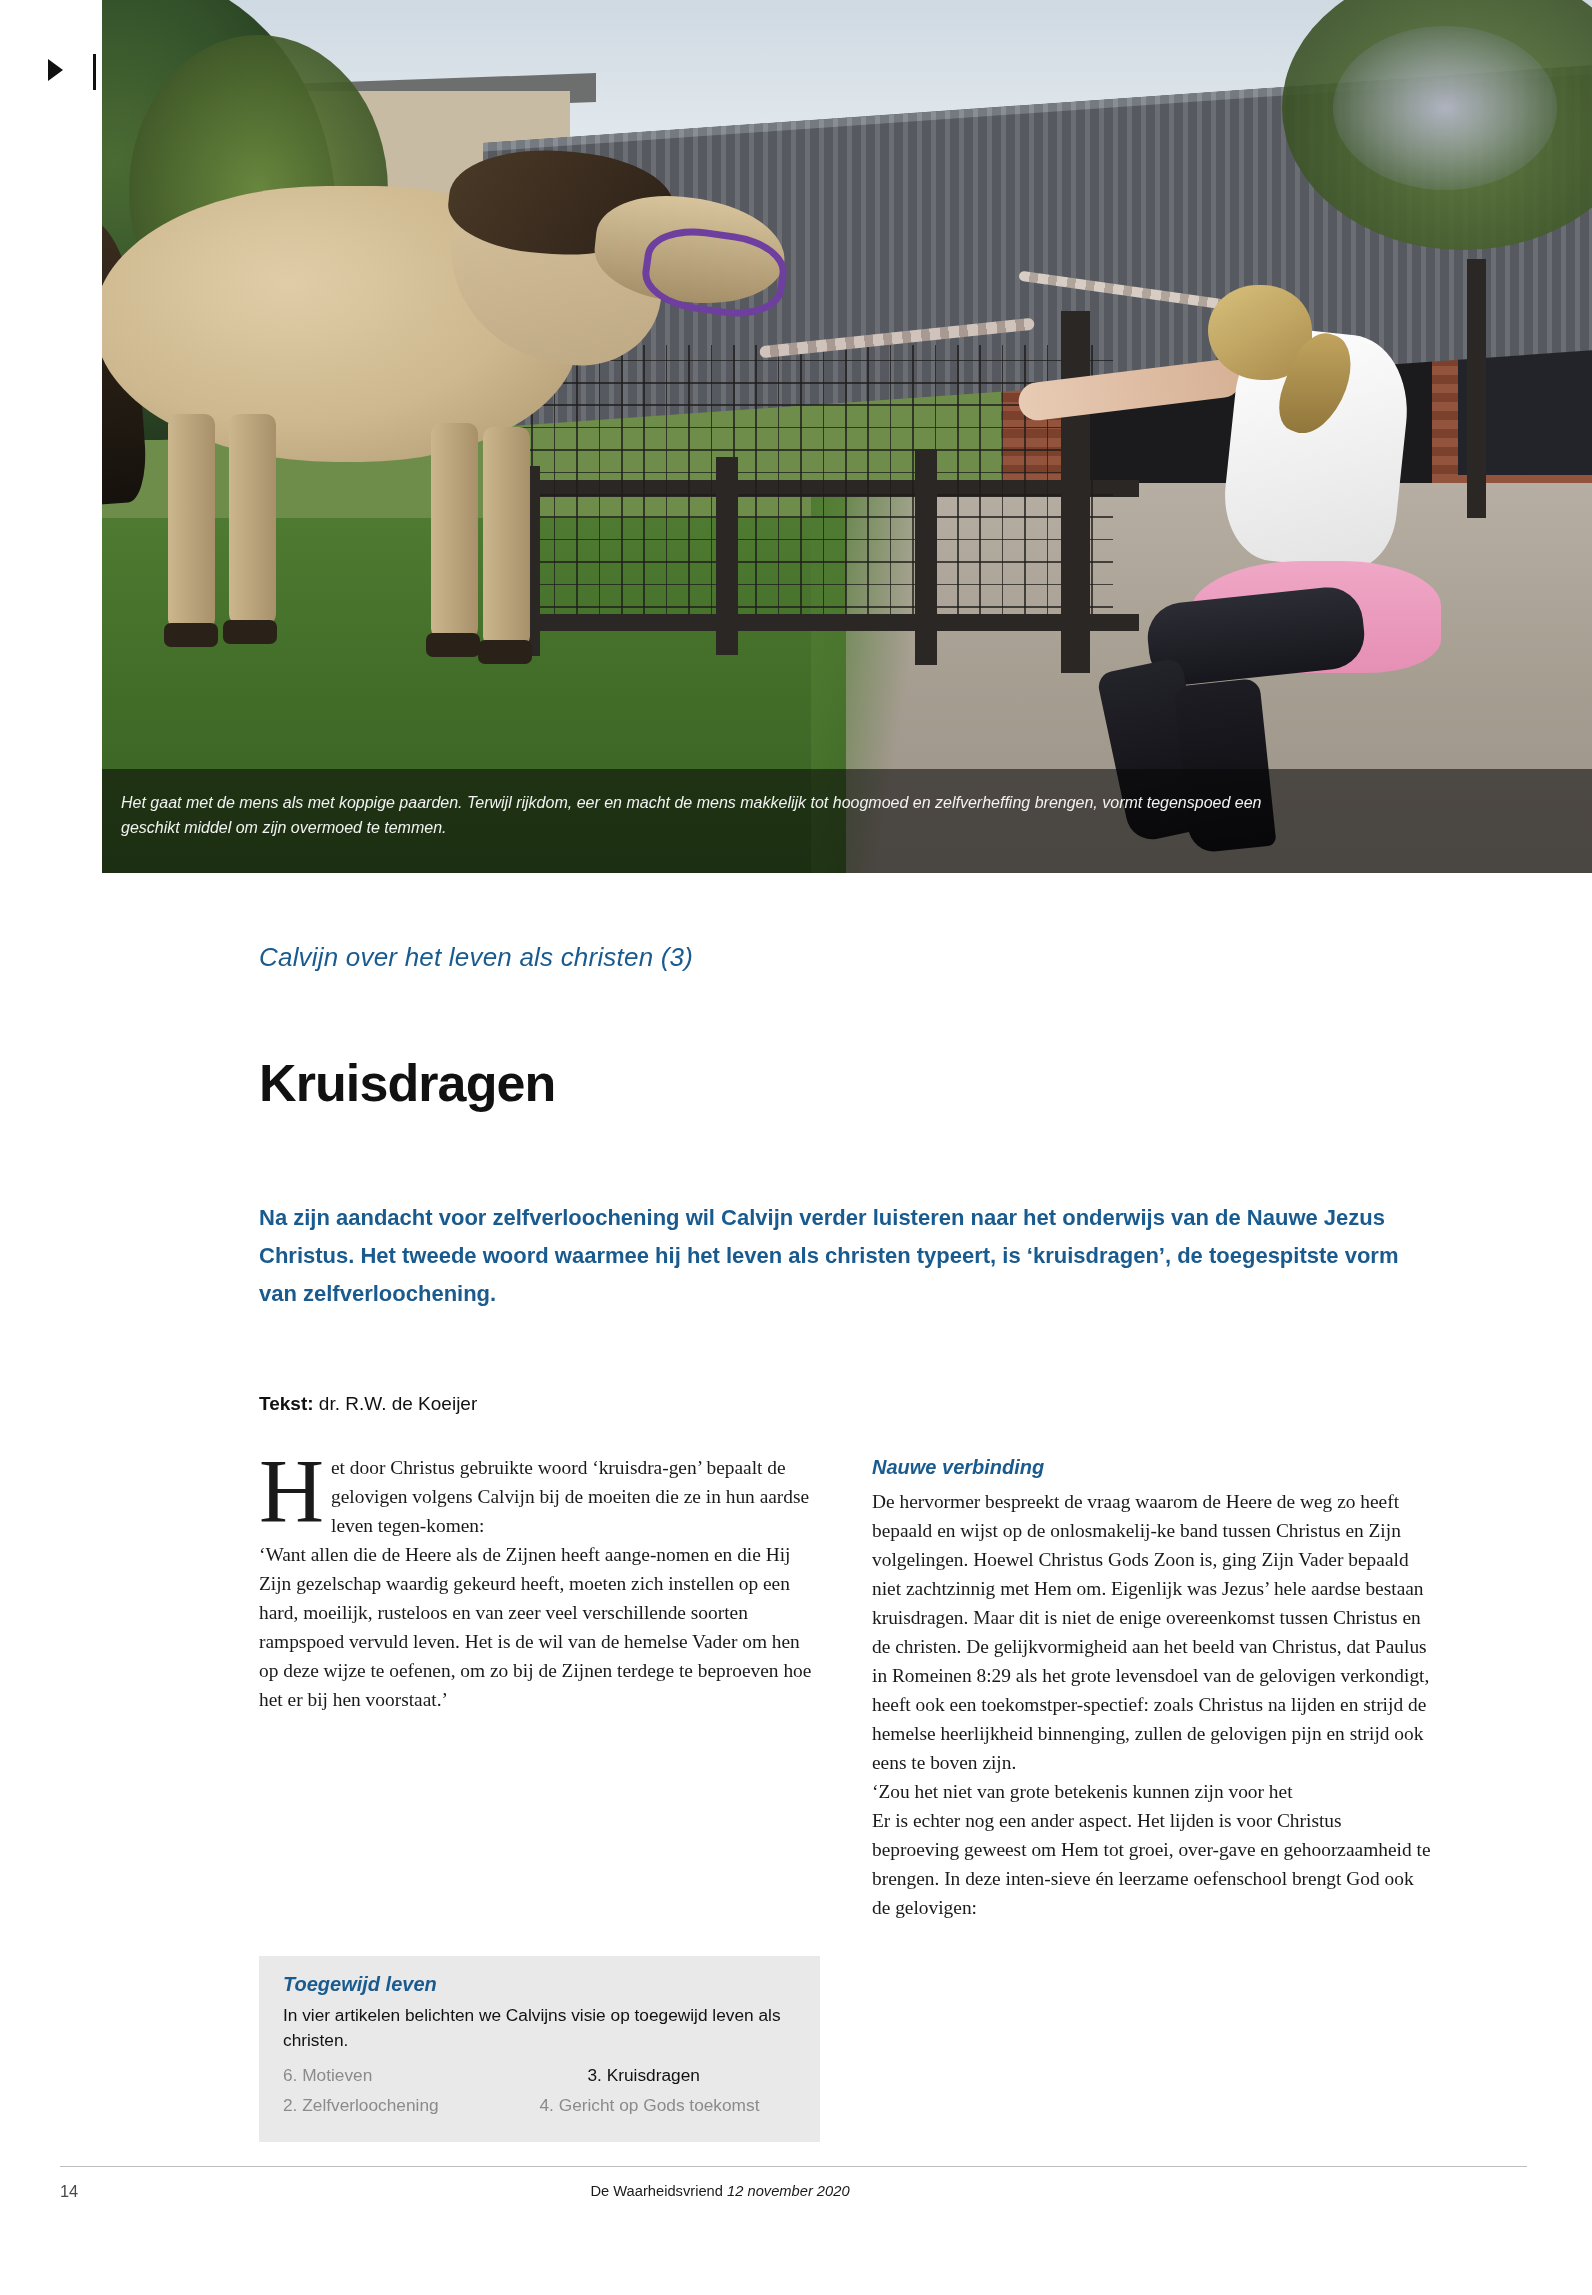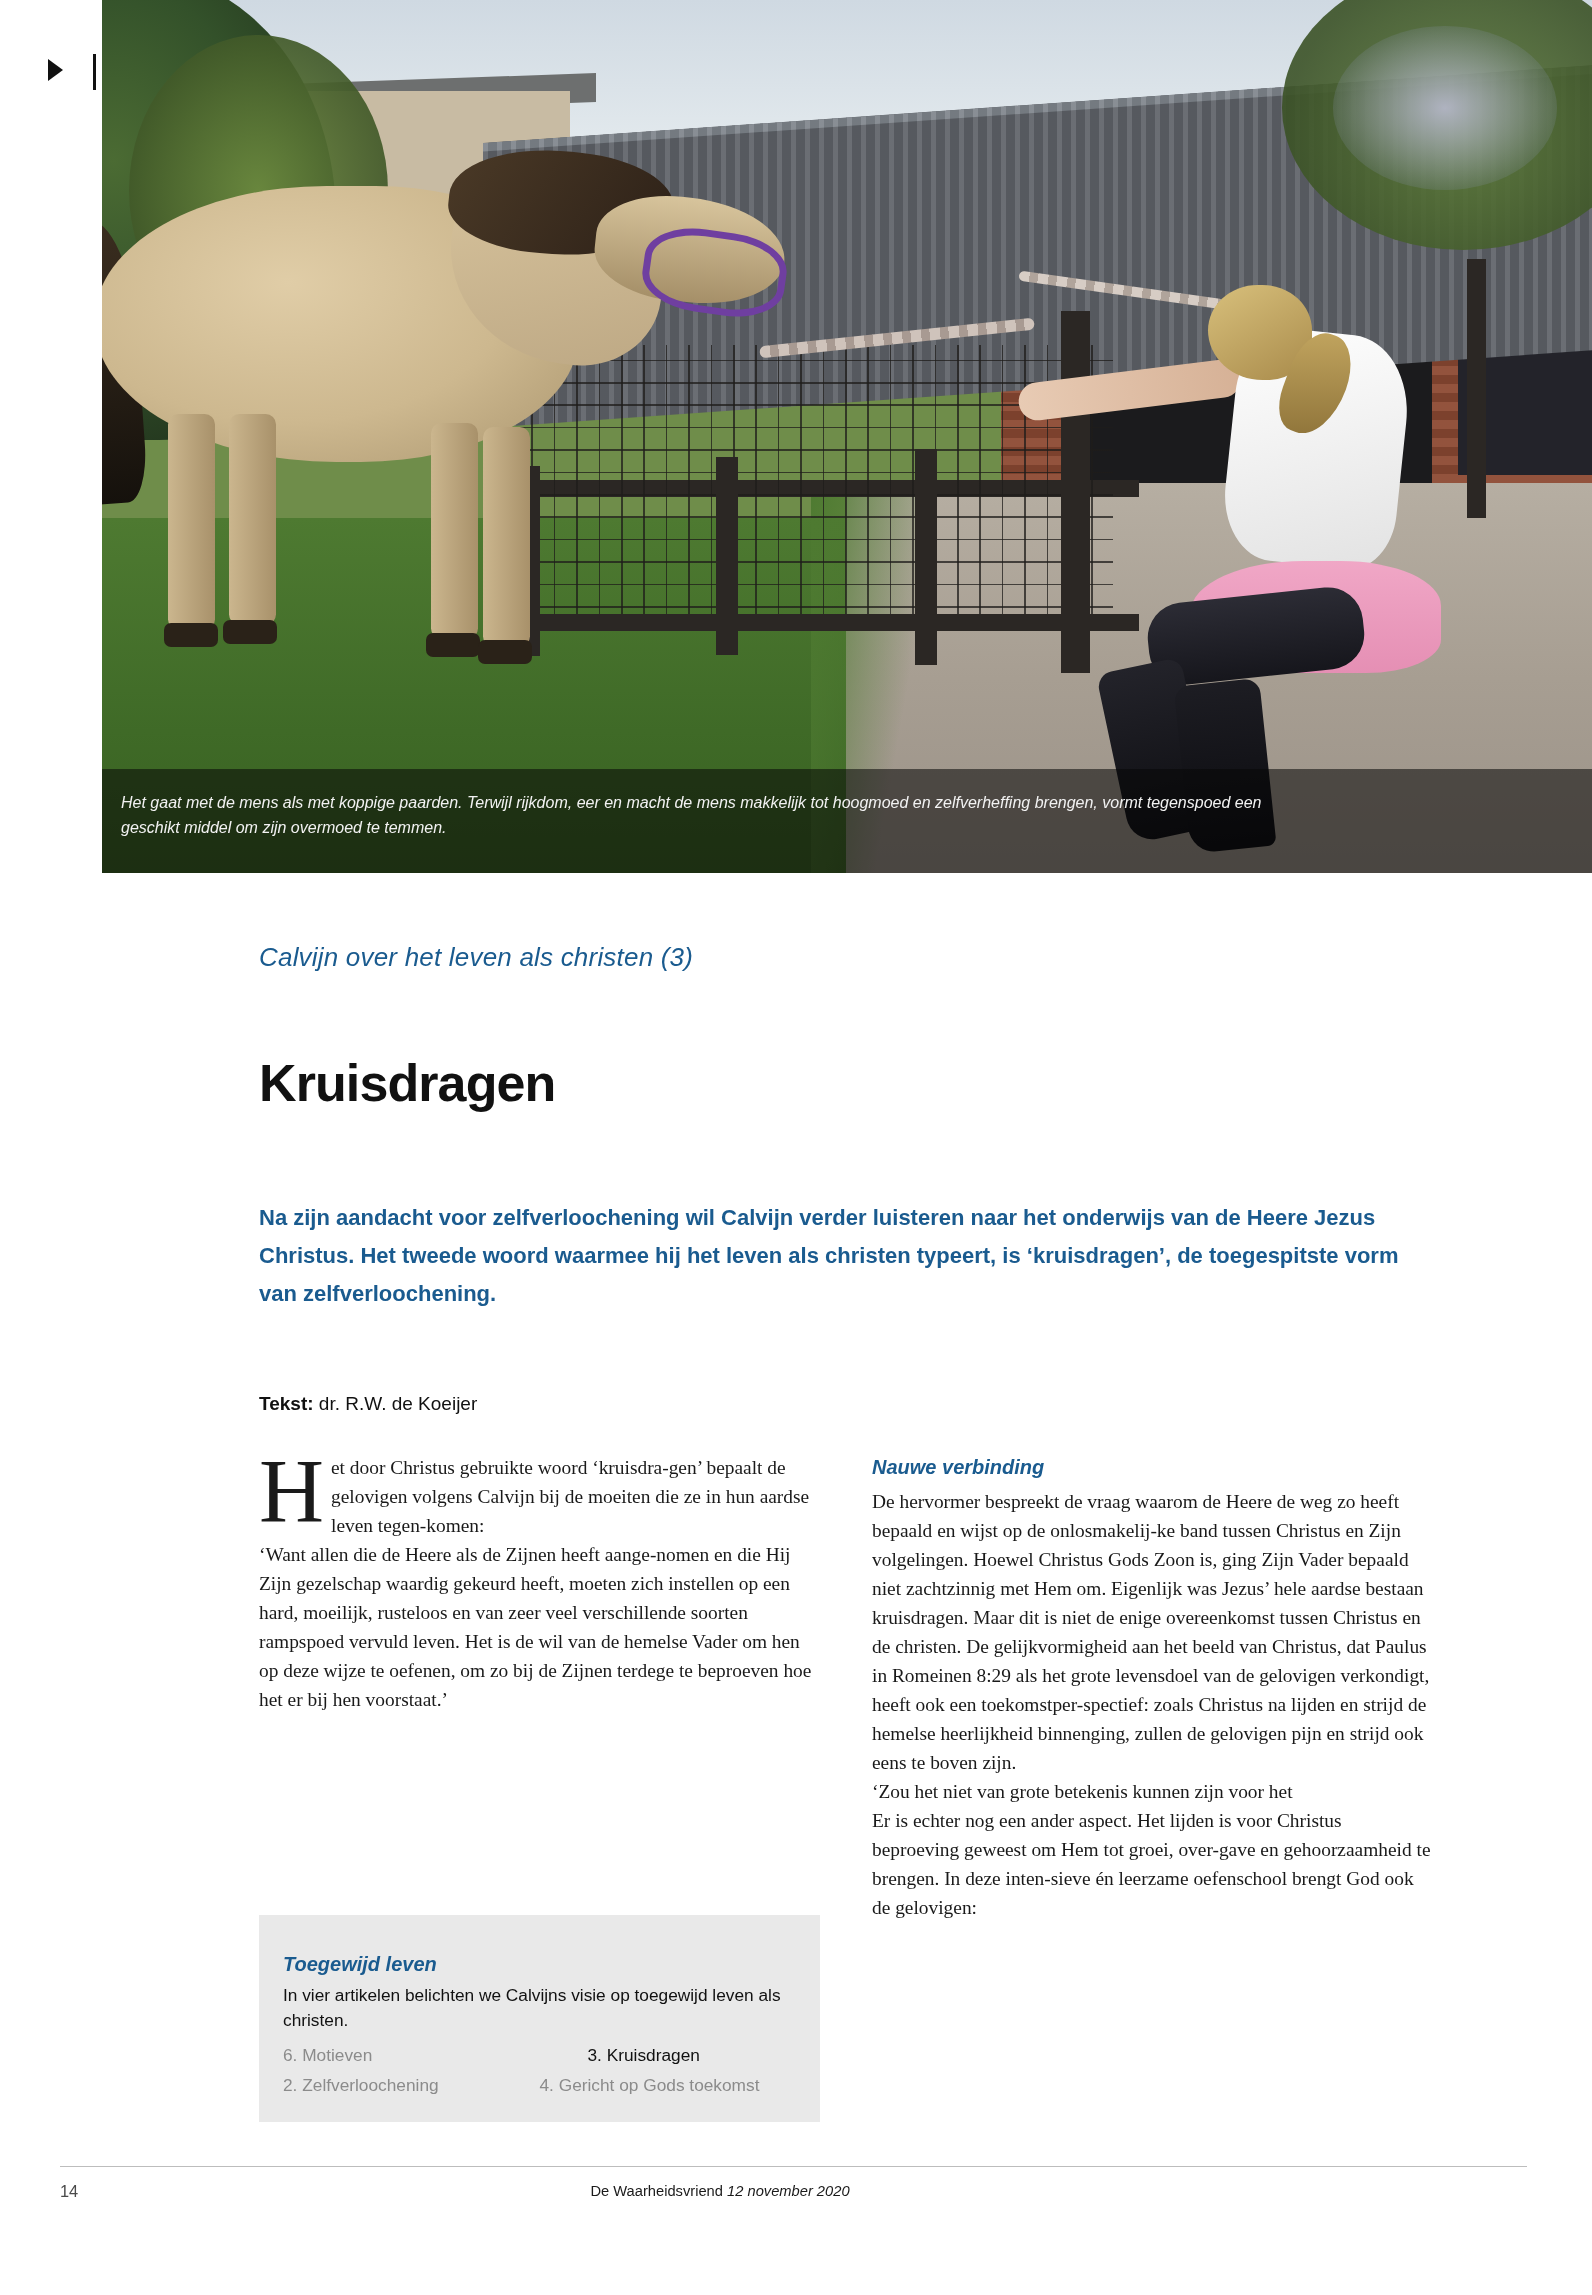--- a/index.html
+++ b/index.html
@@ -432,24 +432,24 @@
     font-weight: bold;
     font-size: 20px;
     color: #1a5b8f;
     margin-bottom: 5.2px;
   }
 
   
   .infobox {
     position: absolute;
     left: 259px;
-    top: 1042px;
+    top: 1083px;
     width: 561px;
     background: #e9e9e9;
-    padding: 38px 24px 26px 24px;
+    padding: 17px 24px 26px 24px;
     box-sizing: border-box;
   }
   .infobox-title {
     font-family: "Liberation Sans", sans-serif;
     font-style: italic;
     font-weight: bold;
     font-size: 20px;
     color: #1a5b8f;
     margin-bottom: 7px;
   }
@@ -565,21 +565,21 @@
   </div>
 
   <div class="caption-text">Het gaat met de mens als met koppige paarden. Terwijl rijkdom, eer en macht de mens makkelijk tot hoogmoed en zelfverheffing brengen, vormt tegenspoed een geschikt middel om zijn overmoed te temmen.</div>
 
   <div class="content">
 
     <div class="kicker">Calvijn over het leven als christen (3)</div>
 
     <h1 class="headline">Kruisdragen</h1>
 
-    <div class="standfirst">Na zijn aandacht voor zelfverloochening wil Calvijn verder luisteren naar het onderwijs van de Heere Jezus Christus. Het tweede woord waarmee hij het leven als christen typeert, is ‘kruisdragen’, de toegespitste vorm van zelfverloochening.</div>
+    <div class="standfirst">Na zijn aandacht voor zelfverloochening wil Calvijn verder luisteren naar het onderwijs van de Nauwe Jezus Christus. Het tweede woord waarmee hij het leven als christen typeert, is ‘kruisdragen’, de toegespitste vorm van zelfverloochening.</div>
 
     <div class="byline">
       <b>Tekst:</b>
       <span>dr. R.W. de Koeijer</span>
     </div>
 
     <div class="col col-left">
       <p class="dropcap-wrap">
         <span class="dropcap">H</span>
         <span>et door Christus gebruikte woord ‘kruisdra-gen’ bepaalt de gelovigen volgens Calvijn bij de moeiten die ze in hun aardse leven tegen-komen:</span>

